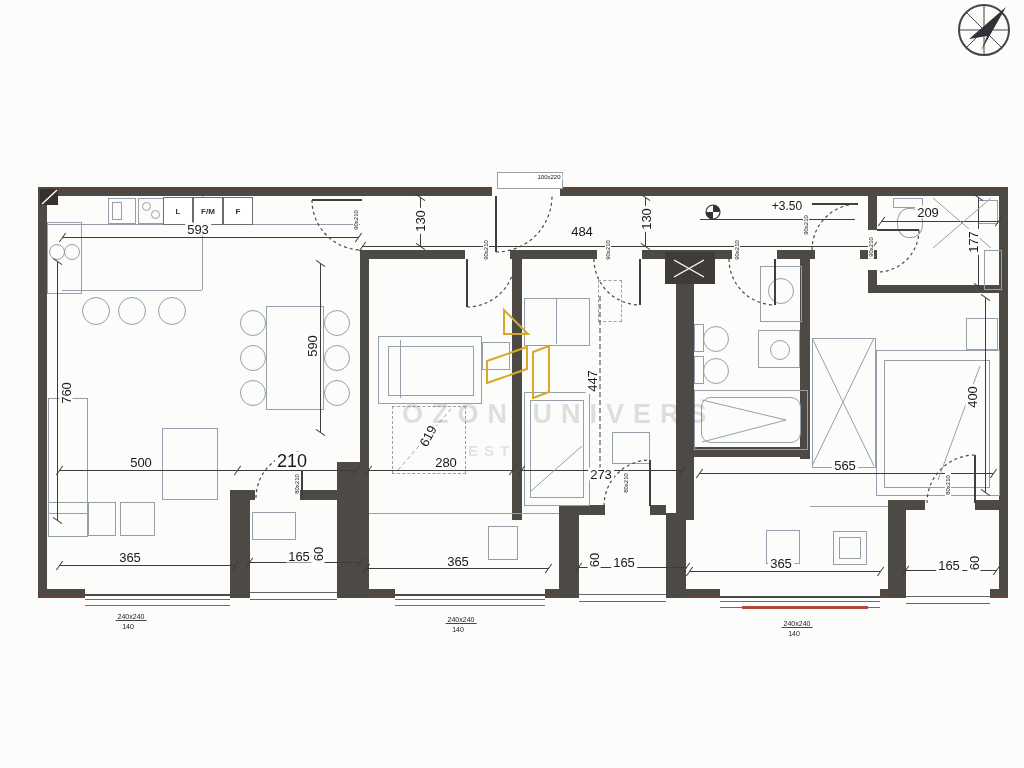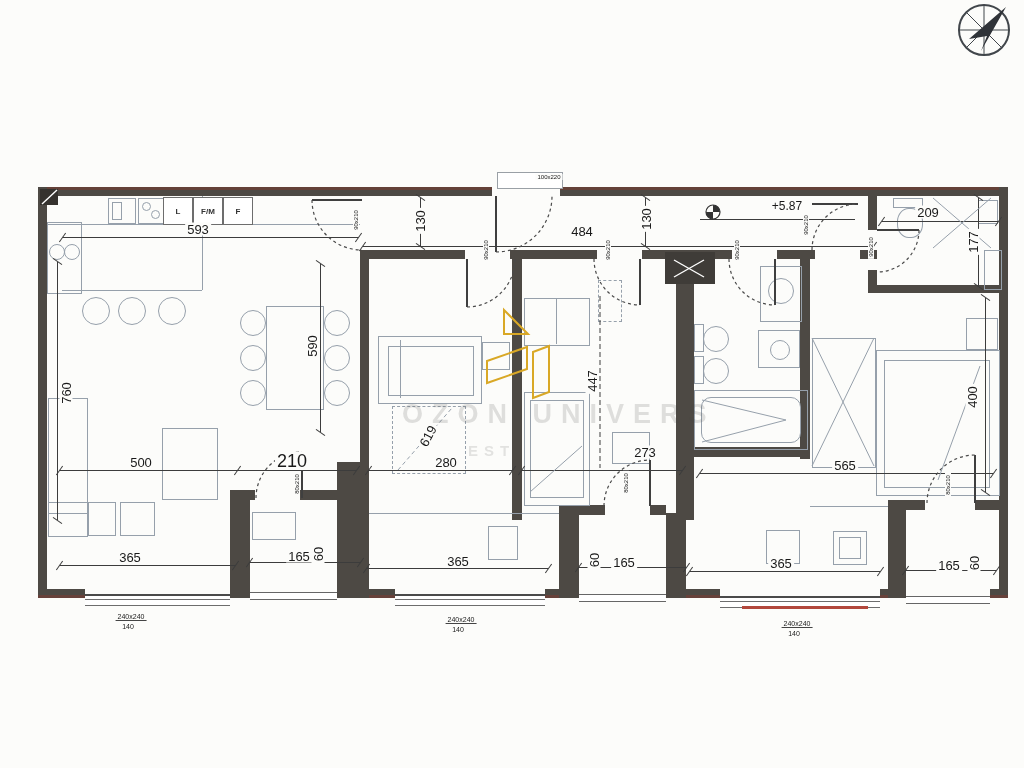--- a/index.html
+++ b/index.html
@@ -285,32 +285,32 @@
 
 
   <div id="wm-title">OZON UNIVERS</div>
   <div id="wm-sub">EST</div>
 
   <div id="labels-layer">
       <span class="lab" style="left: 198px; top: 229px; font-size: 13px; transform: translate(-50%, -50%) rotate(0deg);">593</span>
       <span class="lab" style="left: 420px; top: 221px; font-size: 13px; transform: translate(-50%, -50%) rotate(-90deg);">130</span>
       <span class="lab" style="left: 582px; top: 231px; font-size: 13px; transform: translate(-50%, -50%) rotate(0deg);">484</span>
       <span class="lab" style="left: 646px; top: 219px; font-size: 13px; transform: translate(-50%, -50%) rotate(-90deg);">130</span>
-      <span class="lab" style="left: 787px; top: 206px; font-size: 12px; transform: translate(-50%, -50%) rotate(0deg);">+5.87</span>
+      <span class="lab" style="left: 787px; top: 206px; font-size: 12px; transform: translate(-50%, -50%) rotate(0deg);">+3.50</span>
       <span class="lab" style="left: 928px; top: 212px; font-size: 13px; transform: translate(-50%, -50%) rotate(0deg);">209</span>
       <span class="lab" style="left: 973px; top: 242px; font-size: 13px; transform: translate(-50%, -50%) rotate(-90deg);">177</span>
       <span class="lab" style="left: 66px; top: 393px; font-size: 13px; transform: translate(-50%, -50%) rotate(-90deg);">760</span>
       <span class="lab" style="left: 312px; top: 346px; font-size: 13px; transform: translate(-50%, -50%) rotate(-90deg);">590</span>
       <span class="lab" style="left: 428px; top: 436px; font-size: 13px; transform: translate(-50%, -50%) rotate(-62deg);">619</span>
       <span class="lab" style="left: 592px; top: 381px; font-size: 13px; transform: translate(-50%, -50%) rotate(-90deg);">447</span>
       <span class="lab" style="left: 972px; top: 397px; font-size: 13px; transform: translate(-50%, -50%) rotate(-90deg);">400</span>
       <span class="lab" style="left: 141px; top: 462px; font-size: 13px; transform: translate(-50%, -50%) rotate(0deg);">500</span>
       <span class="lab" style="left: 292px; top: 461px; font-size: 18px; transform: translate(-50%, -50%) rotate(0deg);">210</span>
       <span class="lab" style="left: 446px; top: 462px; font-size: 13px; transform: translate(-50%, -50%) rotate(0deg);">280</span>
-      <span class="lab" style="left: 601px; top: 452px; font-size: 13px; transform: translate(-50%, -50%) rotate(0deg); margin-left: 44px;">273</span>
+      <span class="lab" style="left: 601px; top: 474px; font-size: 13px; transform: translate(-50%, -50%) rotate(0deg);">273</span>
       <span class="lab" style="left: 845px; top: 465px; font-size: 13px; transform: translate(-50%, -50%) rotate(0deg);">565</span>
       <span class="lab" style="left: 130px; top: 557px; font-size: 13px; transform: translate(-50%, -50%) rotate(0deg);">365</span>
       <span class="lab" style="left: 299px; top: 556px; font-size: 13px; transform: translate(-50%, -50%) rotate(0deg);">165</span>
       <span class="lab" style="left: 318px; top: 554px; font-size: 13px; transform: translate(-50%, -50%) rotate(-90deg);">60</span>
       <span class="lab" style="left: 458px; top: 561px; font-size: 13px; transform: translate(-50%, -50%) rotate(0deg);">365</span>
       <span class="lab" style="left: 594px; top: 560px; font-size: 13px; transform: translate(-50%, -50%) rotate(-90deg);">60</span>
       <span class="lab" style="left: 624px; top: 562px; font-size: 13px; transform: translate(-50%, -50%) rotate(0deg);">165</span>
       <span class="lab" style="left: 781px; top: 563px; font-size: 13px; transform: translate(-50%, -50%) rotate(0deg);">365</span>
       <span class="lab" style="left: 949px; top: 565px; font-size: 13px; transform: translate(-50%, -50%) rotate(0deg);">165</span>
       <span class="lab" style="left: 974px; top: 563px; font-size: 13px; transform: translate(-50%, -50%) rotate(-90deg);">60</span>

